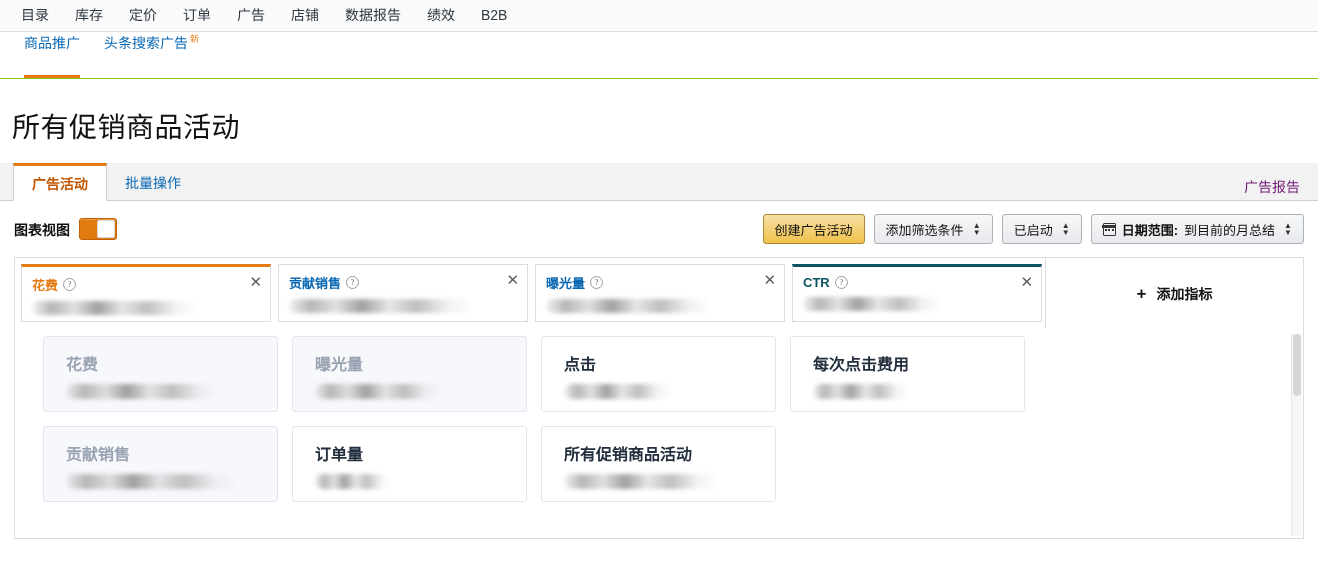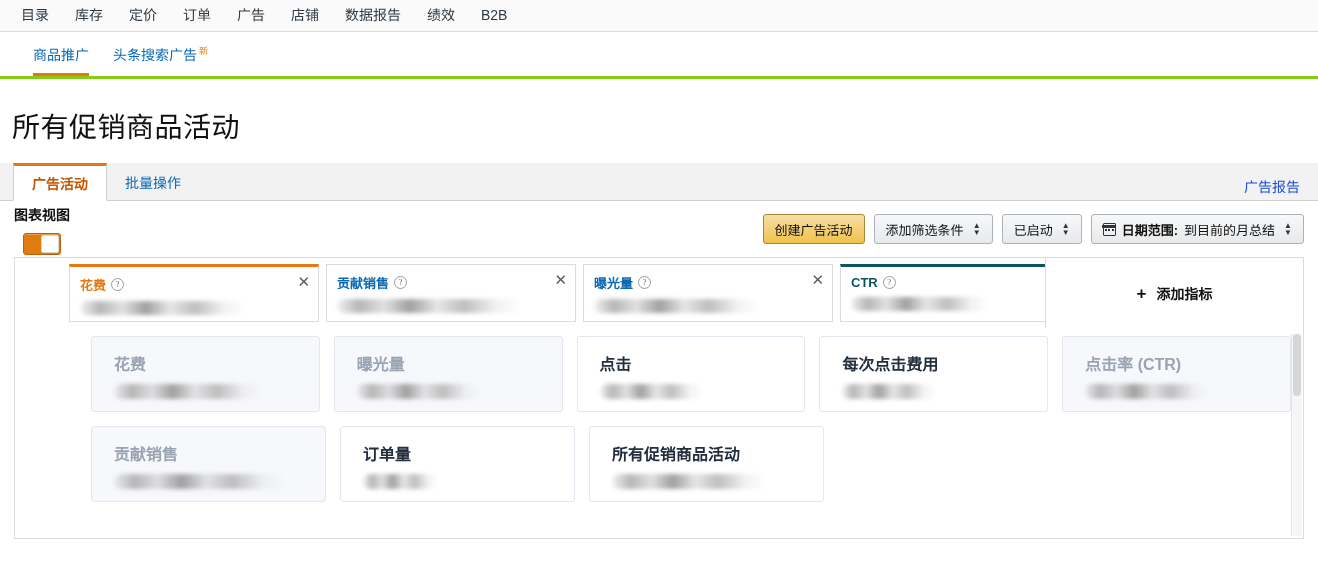--- a/index.html
+++ b/index.html
@@ -33,24 +33,23 @@
     padding: 0 13px;
     line-height: 31px;
     cursor: pointer;
     white-space: nowrap;
   }
 
   
   .subnav {
     height: 47px;
     background: #ffffff;
-    border-bottom: 3px solid #84cc16;
-    display: flex;
-    align-items: flex-end;
-    padding: 0 21px;
+    border-bottom: 1px solid #84cc16;
+    display: flex;
+    padding: 0 12px;
     box-sizing: border-box;
   }
   .subnav-item {
     position: relative;
     font-size: 14px;
     color: #0c6ab5;
     padding: 0 12px 12px 12px;
     cursor: pointer;
     white-space: nowrap;
   }
@@ -112,39 +111,38 @@
     margin-bottom: -1px;
   }
   .tabbar-right {
     margin-left: auto;
     display: flex;
     align-items: center;
     padding-right: 18px;
   }
   .tab-link {
     font-size: 14px;
-    color: #1d4ed8;
+    color: #701a75;
     cursor: pointer;
     white-space: nowrap;
     margin-top: 9px;
   }
 
   
   .toolbar {
     height: 56px;
     display: flex;
     align-items: center;
     padding: 0 14px 0 14px;
     box-sizing: border-box;
   }
   .chart-toggle-wrap {
     display: flex;
     align-items: center;
     gap: 9px;
-    flex-direction: column;
   }
   .chart-toggle-label {
     font-size: 14px;
     color: #111111;
     font-weight: bold;
   }
   .toggle {
     width: 38px;
     height: 22px;
     border: 1px solid #c06000;
@@ -235,21 +233,20 @@
 
   
   .panel {
     margin: 0 14px;
     border: 1px solid #dcdcdc;
     background: #ffffff;
     box-sizing: border-box;
     position: relative;
     height: 282px;
     overflow: hidden;
-    padding-left: 48px;
   }
   .metric-strip {
     display: flex;
     align-items: stretch;
     padding: 6px 6px 0 6px;
     box-sizing: border-box;
     gap: 7px;
     position: relative;
   }
   .metric-card {
@@ -537,24 +534,20 @@
         <div class="blurbar w60"></div>
       </div>
       <div class="picker-tile">
         <div class="ptitle">点击</div>
         <div class="blurbar w50"></div>
       </div>
       <div class="picker-tile">
         <div class="ptitle">每次点击费用</div>
         <div class="blurbar w45"></div>
       </div>
-      <div class="picker-tile disabled">
-        <div class="ptitle">点击率 (CTR)</div>
-        <div class="blurbar w60"></div>
-      </div>
     </div>
 
     <div class="picker-row">
       <div class="picker-tile disabled">
         <div class="ptitle">贡献销售</div>
         <div class="blurbar w80"></div>
       </div>
       <div class="picker-tile">
         <div class="ptitle">订单量</div>
         <div class="blurbar w35"></div>

